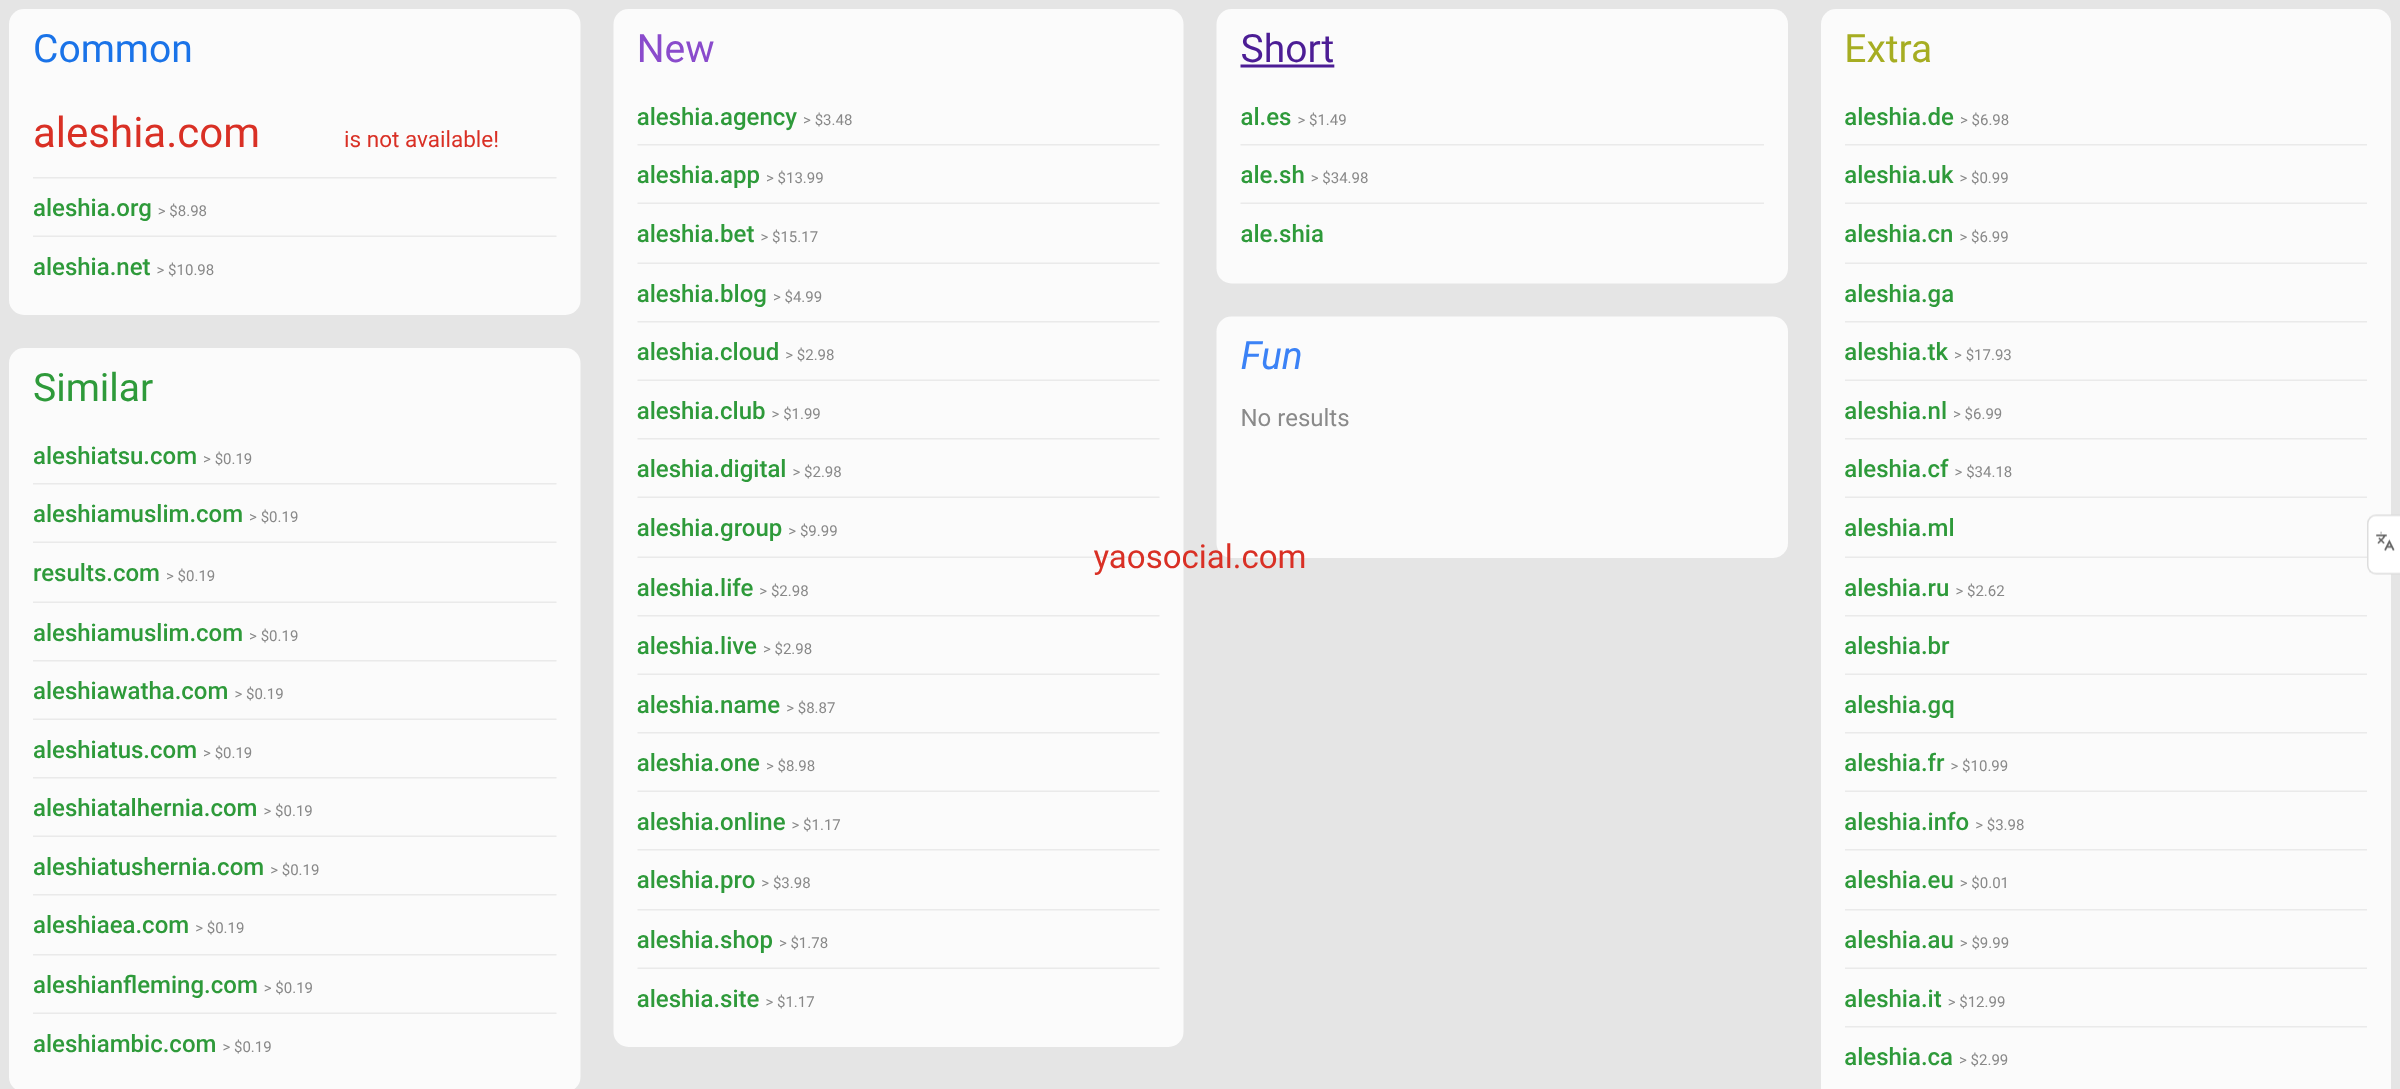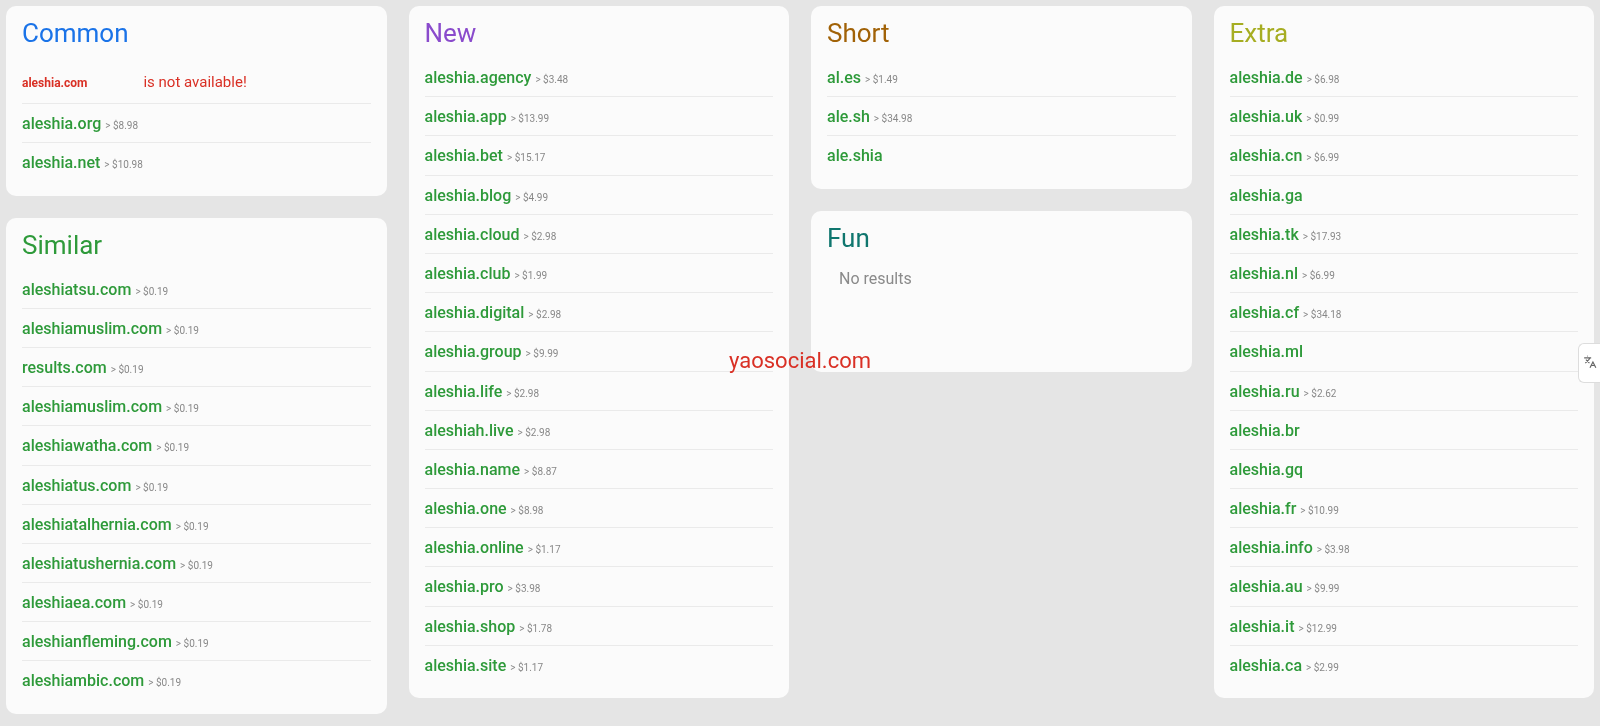--- a/index.html
+++ b/index.html
@@ -30,61 +30,60 @@
       padding: 12px 16px 14px;
     }
     .card h2 {
       font-size: 26px;
       font-weight: 400;
       margin-bottom: 10px;
     }
     .h-common { color: #1a73e8; }
     .h-similar { color: #2e9a3a; }
     .h-new { color: #8a4bcc; }
-    .h-short { color: #a16207; }
-    .h-fun { color: #0f766e; }
+    .h-short { color: #4c1d95; text-decoration: underline; }
+    .h-fun { color: #3b82f6; font-style: italic; }
     .h-extra { color: #a6ad22; }
     .item {
       border-bottom: 1px solid #eaeaea;
       padding: 10px 0 9px;
       line-height: 1.2;
     }
     .item:last-child {
       border-bottom: none;
     }
     .item.notavail {
       padding: 14px 0 12px;
     }
     .domain {
       color: #2e9a3a;
       font-size: 16px;
       font-weight: 500;
       cursor: pointer;
     }
     .domain.na {
       color: #d93025;
-      font-size: 12px;
-      font-weight: 700;
+      font-size: 28px;
+      font-weight: 400;
     }
     .price {
       color: #888;
       font-size: 10px;
       margin-left: 4px;
     }
     .note-na {
       color: #d93025;
       font-size: 15px;
       margin-left: 8px;
       padding-left: 48px;
     }
     .noresults {
       color: #8a8a8a;
       font-size: 16px;
       padding: 6px 0 70px;
-      margin-left: 12px;
     }
     .watermark {
       position: absolute;
       left: 50%;
       top: 50%;
       transform: translate(-50%, -50%);
       color: #d93025;
       font-size: 22px;
       pointer-events: none;
       z-index: 50;
@@ -156,21 +155,21 @@
       <div>
           <div class="item"><span class="domain">aleshia.agency</span><span class="price">&gt; $3.48</span></div>
           <div class="item"><span class="domain">aleshia.app</span><span class="price">&gt; $13.99</span></div>
           <div class="item"><span class="domain">aleshia.bet</span><span class="price">&gt; $15.17</span></div>
           <div class="item"><span class="domain">aleshia.blog</span><span class="price">&gt; $4.99</span></div>
           <div class="item"><span class="domain">aleshia.cloud</span><span class="price">&gt; $2.98</span></div>
           <div class="item"><span class="domain">aleshia.club</span><span class="price">&gt; $1.99</span></div>
           <div class="item"><span class="domain">aleshia.digital</span><span class="price">&gt; $2.98</span></div>
           <div class="item"><span class="domain">aleshia.group</span><span class="price">&gt; $9.99</span></div>
           <div class="item"><span class="domain">aleshia.life</span><span class="price">&gt; $2.98</span></div>
-          <div class="item"><span class="domain">aleshiah.live</span><span class="price">&gt; $2.98</span></div>
+          <div class="item"><span class="domain">aleshia.live</span><span class="price">&gt; $2.98</span></div>
           <div class="item"><span class="domain">aleshia.name</span><span class="price">&gt; $8.87</span></div>
           <div class="item"><span class="domain">aleshia.one</span><span class="price">&gt; $8.98</span></div>
           <div class="item"><span class="domain">aleshia.online</span><span class="price">&gt; $1.17</span></div>
           <div class="item"><span class="domain">aleshia.pro</span><span class="price">&gt; $3.98</span></div>
           <div class="item"><span class="domain">aleshia.shop</span><span class="price">&gt; $1.78</span></div>
           <div class="item"><span class="domain">aleshia.site</span><span class="price">&gt; $1.17</span></div>
         </div>
     </div>
   </div>
 
@@ -199,20 +198,21 @@
           <div class="item"><span class="domain">aleshia.ga</span></div>
           <div class="item"><span class="domain">aleshia.tk</span><span class="price">&gt; $17.93</span></div>
           <div class="item"><span class="domain">aleshia.nl</span><span class="price">&gt; $6.99</span></div>
           <div class="item"><span class="domain">aleshia.cf</span><span class="price">&gt; $34.18</span></div>
           <div class="item"><span class="domain">aleshia.ml</span></div>
           <div class="item"><span class="domain">aleshia.ru</span><span class="price">&gt; $2.62</span></div>
           <div class="item"><span class="domain">aleshia.br</span></div>
           <div class="item"><span class="domain">aleshia.gq</span></div>
           <div class="item"><span class="domain">aleshia.fr</span><span class="price">&gt; $10.99</span></div>
           <div class="item"><span class="domain">aleshia.info</span><span class="price">&gt; $3.98</span></div>
+          <div class="item"><span class="domain">aleshia.eu</span><span class="price">&gt; $0.01</span></div>
           <div class="item"><span class="domain">aleshia.au</span><span class="price">&gt; $9.99</span></div>
           <div class="item"><span class="domain">aleshia.it</span><span class="price">&gt; $12.99</span></div>
           <div class="item"><span class="domain">aleshia.ca</span><span class="price">&gt; $2.99</span></div>
         </div>
     </div>
   </div>
 
 </div>
 
 </body></html>

